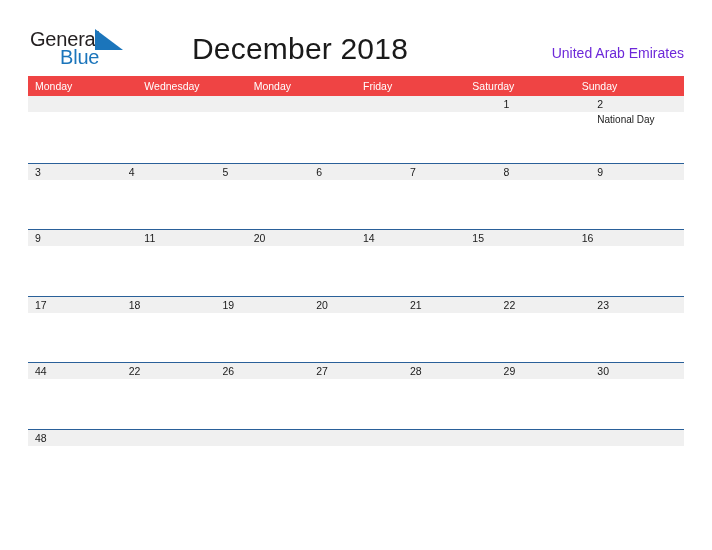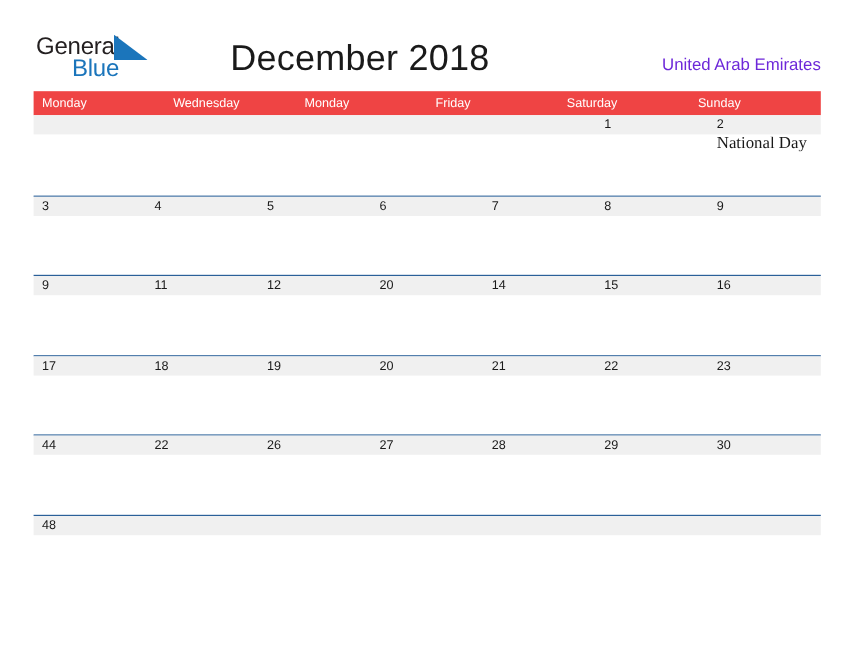--- a/index.html
+++ b/index.html
@@ -148,27 +148,26 @@
     line-height: 16px;
     color: #1a1a1a;
     height: 16px;
     display: block;
   }
   .day-events {
     position: relative;
     padding-top: 2px;
   }
   .day-event {
-    font-size: 14px;
+    font-size: 10px;
     line-height: 12px;
     color: #1a1a1a;
     white-space: nowrap;
     overflow: hidden;
     display: block;
-    font-family: Liberation Serif, serif;
   }
   .empty-cell .day-num {
     visibility: hidden;
   }
 </style>
 </head>
 <body>
 
 <div class="page">
 
@@ -273,24 +272,20 @@
           <div class="week-cells">
             <div class="day-cell">
               <span class="day-num">9</span>
               <div class="day-events"></div>
             </div>
             <div class="day-cell">
               <span class="day-num">11</span>
               <div class="day-events"></div>
             </div>
             <div class="day-cell">
-              <span class="day-num">12</span>
-              <div class="day-events"></div>
-            </div>
-            <div class="day-cell">
               <span class="day-num">20</span>
               <div class="day-events"></div>
             </div>
             <div class="day-cell">
               <span class="day-num">14</span>
               <div class="day-events"></div>
             </div>
             <div class="day-cell">
               <span class="day-num">15</span>
               <div class="day-events"></div>

